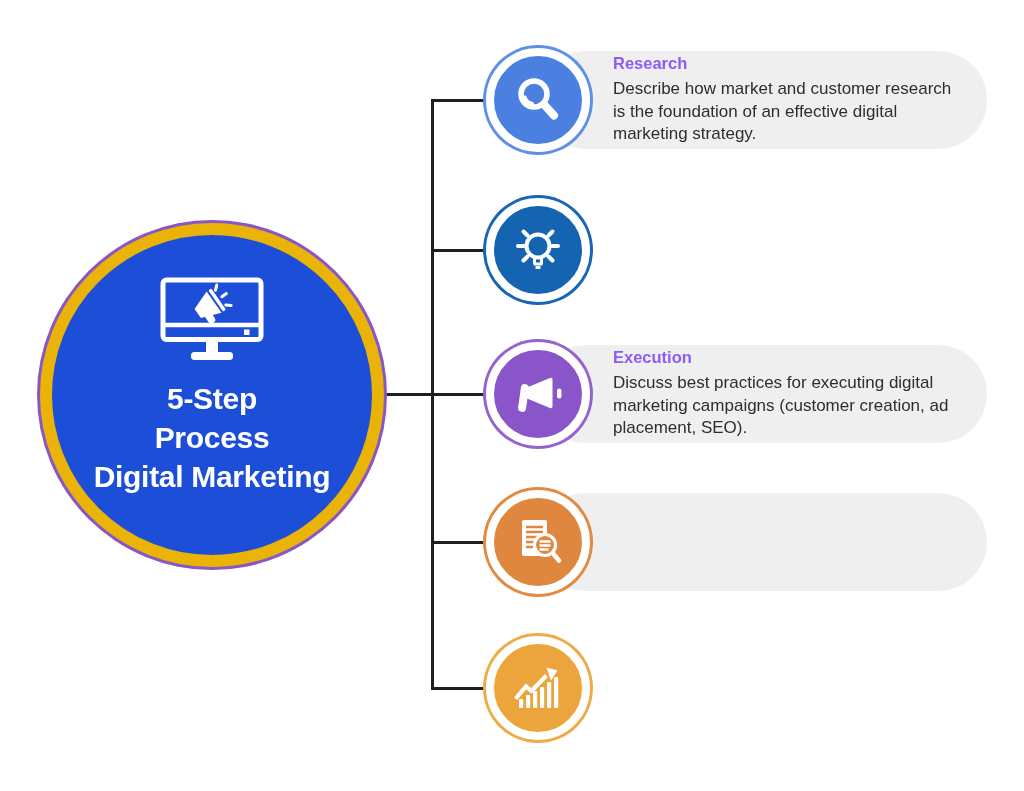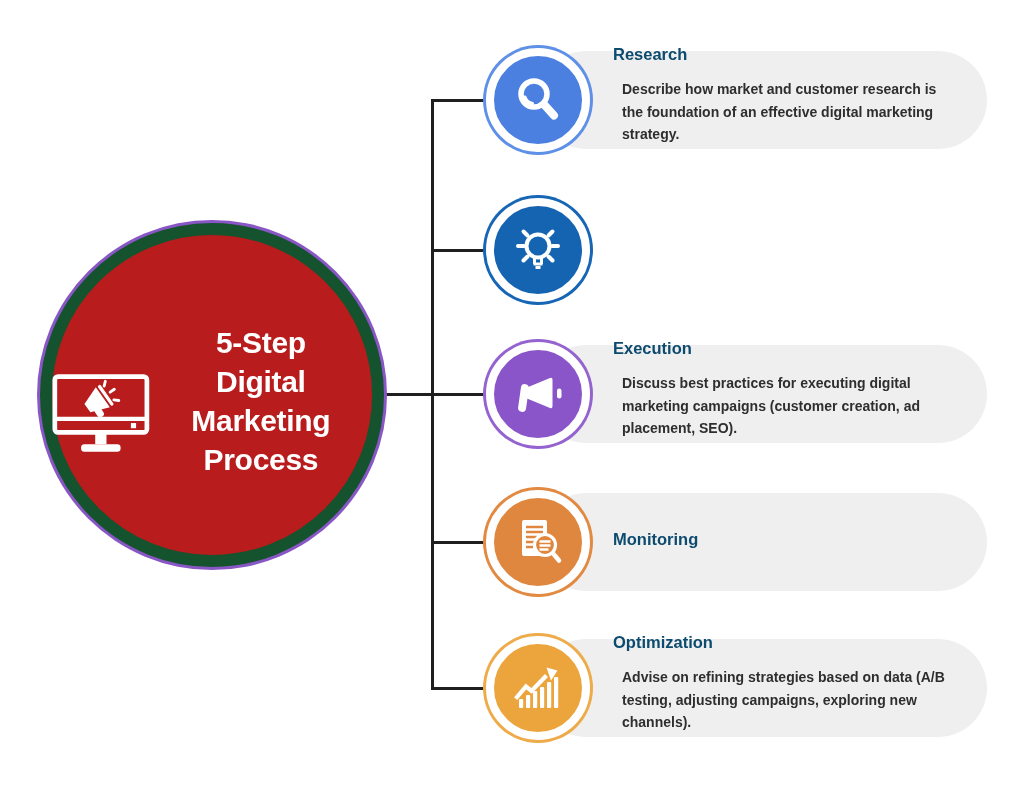--- a/index.html
+++ b/index.html
@@ -15,23 +15,23 @@
   .h-line{height:3px;}
   .h1{left:431px;top:98.5px;width:55px;}
   .h2{left:431px;top:248.5px;width:55px;}
   .h3{left:386px;top:392.5px;width:100px;}
   .h4{left:431px;top:540.5px;width:55px;}
   .h5{left:431px;top:686.5px;width:55px;}
 
   
   .center-circle{
     position:absolute;left:40px;top:223px;width:320px;height:320px;
-    background:#b91c1c;border:12px solid #14532d;border-radius:50%;
+    background:#1d4ed8;border:12px solid #eab308;border-radius:50%;
     box-shadow:0 0 0 3px #8956c5;z-index:3;
-    display:flex;flex-direction:row;align-items:center;
+    display:flex;flex-direction:column;align-items:center;
   }
   .center-circle svg{margin-top:42px;}
   .center-title{
     margin-top:12px;text-align:center;color:#ffffff;font-weight:bold;
     font-size:30px;line-height:39px;letter-spacing:-0.3px;
   }
   .center-title span{display:block;}
 
   
   .step-circle{
@@ -44,22 +44,22 @@
   .c4{top:490px;background:#e0873f;box-shadow:0 0 0 3px #e28942;}
   .c5{top:636px;background:#eca43c;box-shadow:0 0 0 3px #eeab49;}
 
   
   .card{
     position:absolute;left:537px;width:450px;height:98px;border-radius:49px;
     background:#efeff0;z-index:1;display:flex;flex-direction:column;justify-content:center;
     padding:0 30px 0 76px;box-sizing:border-box;
   }
   .k1{top:51px;}.k2{top:201px;}.k3{top:345px;justify-content:center;}.k4{top:493px;}.k5{top:639px;}
-  .card .title{font-size:16.5px;font-weight:bold;color:#0c4a6e;margin:0 0 5px 0;}
-  .card .desc{font-size:14px;line-height:22.5px;color:#2e2e2e;margin:9px;font-weight:bold;}
+  .card .title{font-size:16.5px;font-weight:bold;color:#8b5cf6;margin:0 0 5px 0;}
+  .card .desc{font-size:17px;line-height:22.5px;color:#2e2e2e;margin:0;}
 </style>
 </head>
 <body>
 
 <div class="stage">
 
   <div class="line v-line"></div>
   <div class="line h-line h1"></div>
   <div class="line h-line h2"></div>
   <div class="line h-line h3"></div>
@@ -77,22 +77,22 @@
         <polygon points="-15,-5.5 5,-13 5,13 -15,5.5" fill="#ffffff"></polygon>
         <rect x="7" y="-13" width="3.5" height="26" rx="1.5" fill="#ffffff"></rect>
         <rect x="-11" y="4.5" width="7.5" height="12" rx="3.5" fill="#ffffff"></rect>
         <line x1="13" y1="-9" x2="17" y2="-12.5" stroke="#ffffff" stroke-width="3" stroke-linecap="round"></line>
         <line x1="14.5" y1="0" x2="20" y2="0" stroke="#ffffff" stroke-width="3" stroke-linecap="round"></line>
         <line x1="13" y1="9" x2="17" y2="12.5" stroke="#ffffff" stroke-width="3" stroke-linecap="round"></line>
       </g>
     </svg>
     <div class="center-title">
       <span>5-Step</span>
+      <span>Process</span>
       <span>Digital Marketing</span>
-      <span>Process</span>
     </div>
   </div>
 
   <div class="step-circle c1">
     <svg width="56" height="56" viewBox="0 0 56 56">
       <circle cx="24" cy="22" r="13" fill="none" stroke="#ffffff" stroke-width="5.5"></circle>
       <path d="M 15,25 A 10.5 10.5 0 0 0 22.5,31.5" fill="none" stroke="#ffffff" stroke-width="3" stroke-linecap="round"></path>
       <line x1="34.5" y1="33" x2="44" y2="43.5" stroke="#ffffff" stroke-width="8" stroke-linecap="round"></line>
     </svg>
   </div>
@@ -140,33 +140,28 @@
       <line x1="16" y1="28" x2="24" y2="28" stroke="#e0873f" stroke-width="2.5"></line>
       <line x1="16" y1="33" x2="23" y2="33" stroke="#e0873f" stroke-width="2.5"></line>
       <circle cx="35" cy="31" r="10.5" fill="#e0873f" stroke="#ffffff" stroke-width="3.2"></circle>
       <line x1="29.5" y1="27.5" x2="40.5" y2="27.5" stroke="#ffffff" stroke-width="2.5"></line>
       <line x1="29.5" y1="31.5" x2="40.5" y2="31.5" stroke="#ffffff" stroke-width="2.5"></line>
       <line x1="29.5" y1="35.5" x2="38.5" y2="35.5" stroke="#ffffff" stroke-width="2.5"></line>
       <line x1="43.5" y1="40" x2="49" y2="46.5" stroke="#ffffff" stroke-width="4.5" stroke-linecap="round"></line>
     </svg>
   </div>
   <div class="card k4">
-    <div class="title">Monitoring</div>
   </div>
 
   <div class="step-circle c5">
     <svg width="56" height="56" viewBox="0 0 56 56">
       <rect x="9" y="39" width="4.2" height="9" rx="1" fill="#ffffff"></rect>
       <rect x="16" y="35" width="4.2" height="13" rx="1" fill="#ffffff"></rect>
       <rect x="23" y="31" width="4.2" height="17" rx="1" fill="#ffffff"></rect>
       <rect x="30" y="27" width="4.2" height="21" rx="1" fill="#ffffff"></rect>
       <rect x="37" y="22" width="4.2" height="26" rx="1" fill="#ffffff"></rect>
       <rect x="44" y="17" width="4.2" height="31" rx="1" fill="#ffffff"></rect>
       <polyline points="7,37 16,26.5 21.5,31 35,17" fill="none" stroke="#ffffff" stroke-width="4.2" stroke-linecap="square"></polyline>
       <polygon points="36.5,7.5 47.5,10.5 41,20.5" fill="#ffffff"></polygon>
     </svg>
   </div>
-  <div class="card k5">
-    <div class="title">Optimization</div>
-    <p class="desc">Advise on refining strategies based on data (A/B testing, adjusting campaigns, exploring new channels).</p>
-  </div>
 
 </div>
 
 </body></html>

